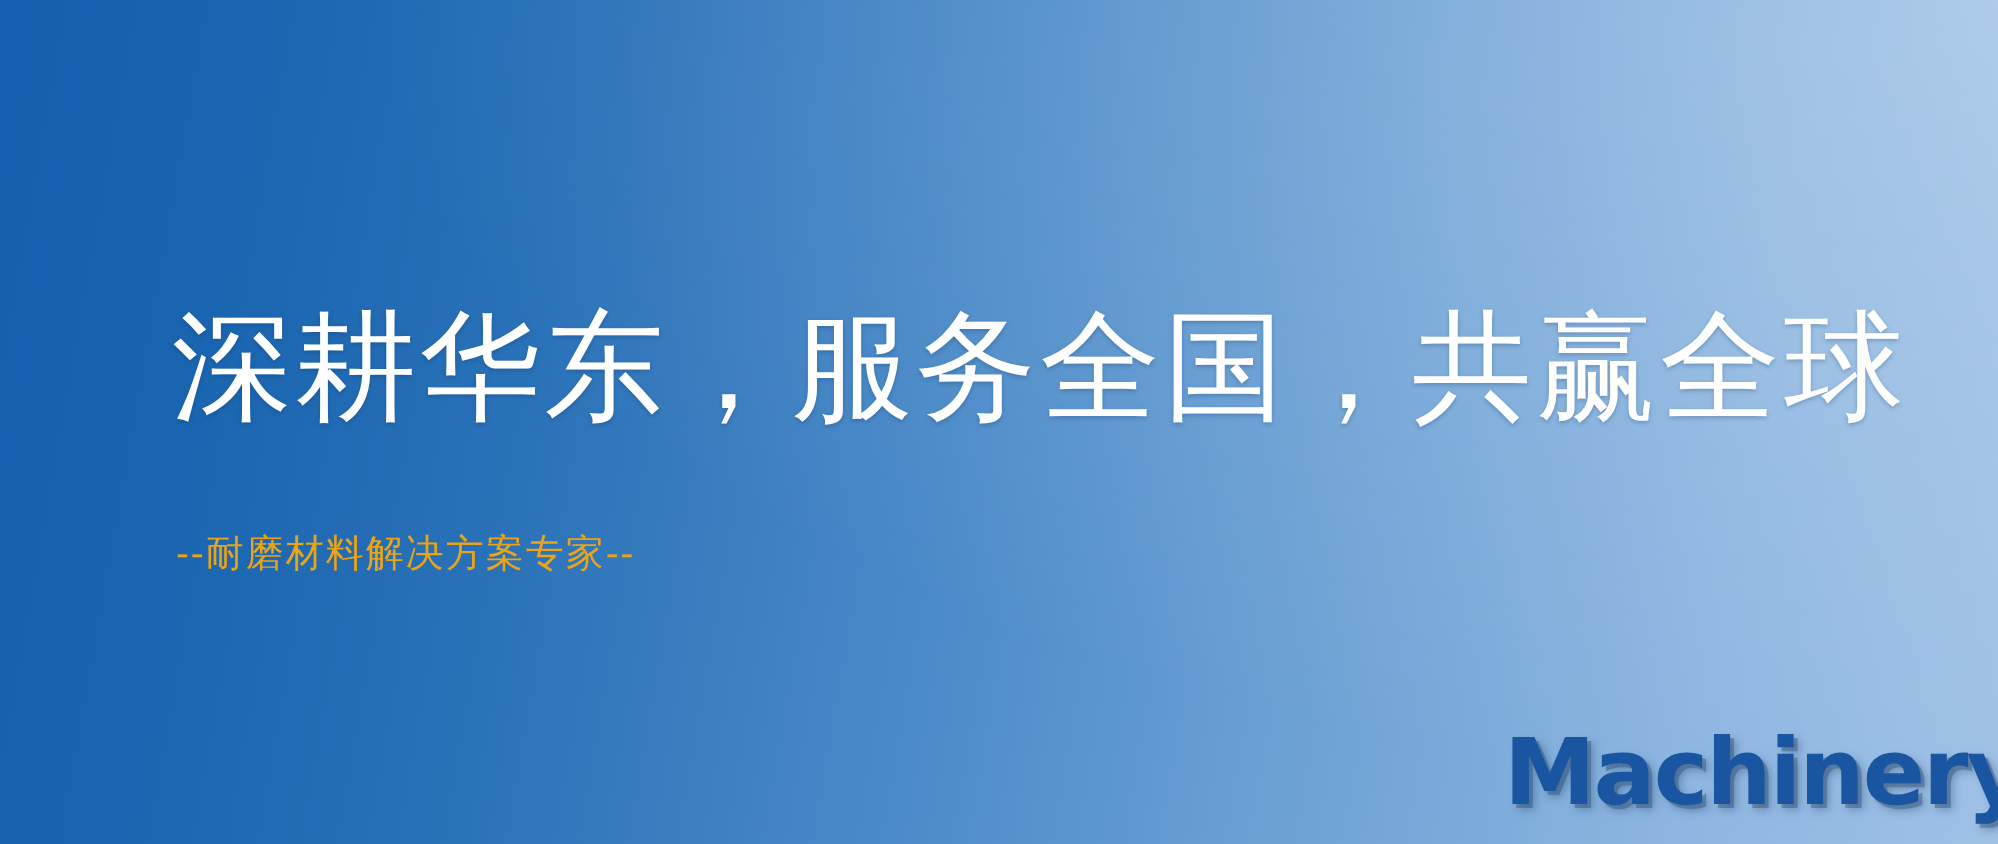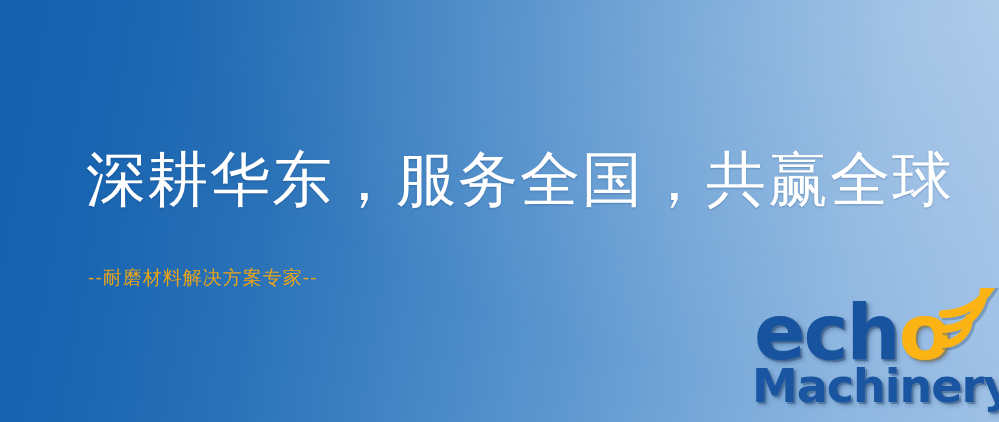--- a/index.html
+++ b/index.html
@@ -36,21 +36,21 @@
         rgba(255,255,255,0.22) 0%,
         rgba(255,255,255,0.10) 35%,
         rgba(255,255,255,0.00) 68%);
     pointer-events: none;
   }
 
   .headline {
     position: absolute;
     left: 86px;
     top: 154px;
-    font-family: Liberation Mono, monospace;
+    font-family: Liberation Serif, serif;
     font-size: 60px;
     line-height: 1;
     letter-spacing: 2px;
     color: #ffffff;
     white-space: nowrap;
     text-shadow: 0 1px 2px rgba(10, 50, 100, 0.28);
   }
 
   .subheadline {
     position: absolute;
@@ -135,40 +135,18 @@
 <div class="banner">
 
   <div class="banner-sheen"></div>
 
   <div class="headline">深耕华东，服务全国，共赢全球</div>
 
   <div class="subheadline">--耐磨材料解决方案专家--</div>
 
   <div class="logo">
 
-    <div class="logo-wordmark">
-
-      <div class="logo-echo"><span>ech</span><span class="char-o">o</span></div>
-
-      <svg class="logo-signal" viewBox="0 0 68 62">
-        <g fill="none" stroke-linecap="round">
-
-          <g transform="translate(2.5,2.5)" stroke="#4a6d92" opacity="0.45">
-            <path d="M6 56 A26 26 0 0 0 32 30" stroke-width="8"></path>
-            <path d="M6 41 A41 41 0 0 0 47 0" stroke-width="8"></path>
-            <path d="M6 26 A56 56 0 0 0 62 -30" stroke-width="8"></path>
-          </g>
-
-          <g stroke="#fcb414">
-            <path d="M6 56 A26 26 0 0 0 32 30" stroke-width="8"></path>
-            <path d="M6 41 A41 41 0 0 0 47 0" stroke-width="8"></path>
-            <path d="M6 26 A56 56 0 0 0 62 -30" stroke-width="8"></path>
-          </g>
-        </g>
-      </svg>
-
-    </div>
 
     <div class="logo-machinery"><span>Machinery</span></div>
 
   </div>
 
 </div>
 
 </body></html>

